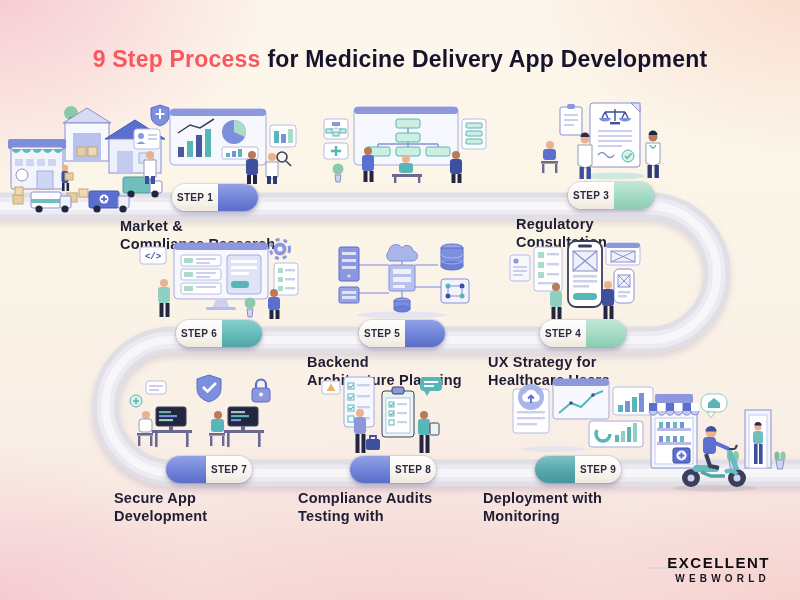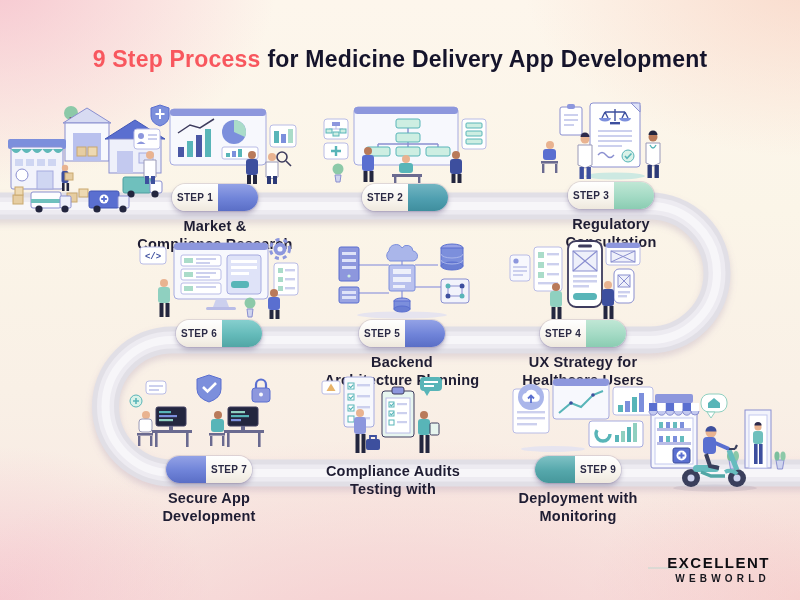--- a/index.html
+++ b/index.html
@@ -13,21 +13,21 @@
       radial-gradient(ellipse 300px 220px at 0% 100%, rgba(244,182,198,.55), rgba(244,182,198,0) 70%),
       radial-gradient(ellipse 300px 220px at 100% 100%, rgba(245,190,190,.5), rgba(245,190,190,0) 70%),
       linear-gradient(180deg,#fdf6ec 0%, #fbf5e8 35%, #f9f0e6 65%, #f7e7e2 100%);
   }
   .title{position:absolute;top:31px;left:0;width:100%;text-align:center;
     font-size:23px;font-weight:bold;letter-spacing:.2px;color:#15142b;}
   .title .accent{color:#f8575e;margin-right:7px;}
   
   .road{position:absolute;left:0;top:0;z-index:1;}
   
-  .step{position:absolute;width:190px;z-index:3;text-align:center;}
+  .step{position:absolute;width:190px;z-index:3;}
   .illo{height:84px;display:flex;align-items:flex-end;justify-content:center;}
   .pill{display:flex;width:86px;height:27px;margin:0 auto;border-radius:14px;overflow:hidden;
     box-shadow:0 3px 5px rgba(96,84,128,.38), 0 0 0 1px rgba(120,110,150,.18);}
   .half{flex:1;display:flex;align-items:center;justify-content:center;}
   .half.white{flex:1.15;background:linear-gradient(180deg,#ffffff, #f6f2ea 70%, #eee8de);
     font-size:10px;font-weight:bold;color:#2b2a45;letter-spacing:.3px;}
   .fill-blue {background:linear-gradient(180deg,#93a2e6,#6f83d8 55%,#5a6ec6);}
   .fill-tealdark{background:linear-gradient(180deg,#72b5c2,#4f9fb0 55%,#3f8e9e);}
   .fill-teal {background:linear-gradient(180deg,#86cfce,#64bab9 55%,#51a6a5);}
   .fill-teal2{background:linear-gradient(180deg,#7fc2c5,#55a7ab 55%,#46979b);}
@@ -201,24 +201,20 @@
         <rect x="74" y="78" width="2.4" height="6" fill="#6a6a90"></rect>
           <rect x="98" y="78" width="2.4" height="6" fill="#6a6a90"></rect>
         <circle cx="136" cy="56" r="4" fill="#b97a5a"></circle>
         <rect x="130" y="60" width="12" height="15" rx="3" fill="#3d4f9e"></rect>
         <rect x="131.5" y="75" width="4" height="9" fill="#23263f"></rect>
           <rect x="137.5" y="75" width="4" height="9" fill="#23263f"></rect>
         <circle cx="18" cy="70" r="5.5" fill="#8cc9a8"></circle>
           <path d="M15 76 h6 l-1 7 h-4 z" fill="#cfd4ee" stroke="#8a8fd0"></path>
       </svg>
     </div>
-    <div class="pill">
-      <span class="half white">STEP 2</span>
-      <span class="half fill-tealdark"></span>
-    </div>
   </div>
 
   <div class="step s3">
     <div class="illo">
       <svg width="170" height="85" viewBox="0 0 170 85">
         <ellipse cx="89" cy="79" rx="30" ry="3.5" fill="#cde9e2"></ellipse>
         <rect x="34" y="10" width="22" height="28" rx="2" fill="#fff" stroke="#8a8fd0"></rect>
         <rect x="41" y="7" width="8" height="5" rx="2" fill="#8d97dd"></rect>
         <rect x="38" y="17" width="14" height="2" fill="#ccd0ee"></rect>
           <rect x="38" y="22" width="14" height="2" fill="#ccd0ee"></rect>
@@ -505,20 +501,24 @@
         <rect x="47.5" y="63" width="4" height="19" fill="#23263f"></rect>
           <rect x="53.5" y="63" width="4" height="19" fill="#23263f"></rect>
         <rect x="58" y="68" width="14" height="11" rx="2" fill="#3d4f9e"></rect>
           <path d="M62 68 v-3 h6 v3" fill="none" stroke="#3d4f9e" stroke-width="1.8"></path>
         <circle cx="116" cy="44" r="4" fill="#b97a5a"></circle>
         <rect x="110" y="48" width="12" height="16" rx="3" fill="#58b5b8"></rect>
         <rect x="111.5" y="64" width="4" height="18" fill="#23263f"></rect>
           <rect x="117.5" y="64" width="4" height="18" fill="#23263f"></rect>
         <rect x="122" y="52" width="9" height="12" rx="1.5" fill="#e8f6f0" stroke="#3e3c5e"></rect>
       </svg>
+    </div>
+    <div class="pill">
+      <span class="half fill-blue"></span>
+      <span class="half white">STEP 8</span>
     </div>
     <div class="slabel">
       <span>Compliance Audits</span>
       <span>Testing with</span>
     </div>
   </div>
 
   <div class="step s9">
     <div class="illo">
       <svg width="170" height="85" viewBox="0 0 170 85">

